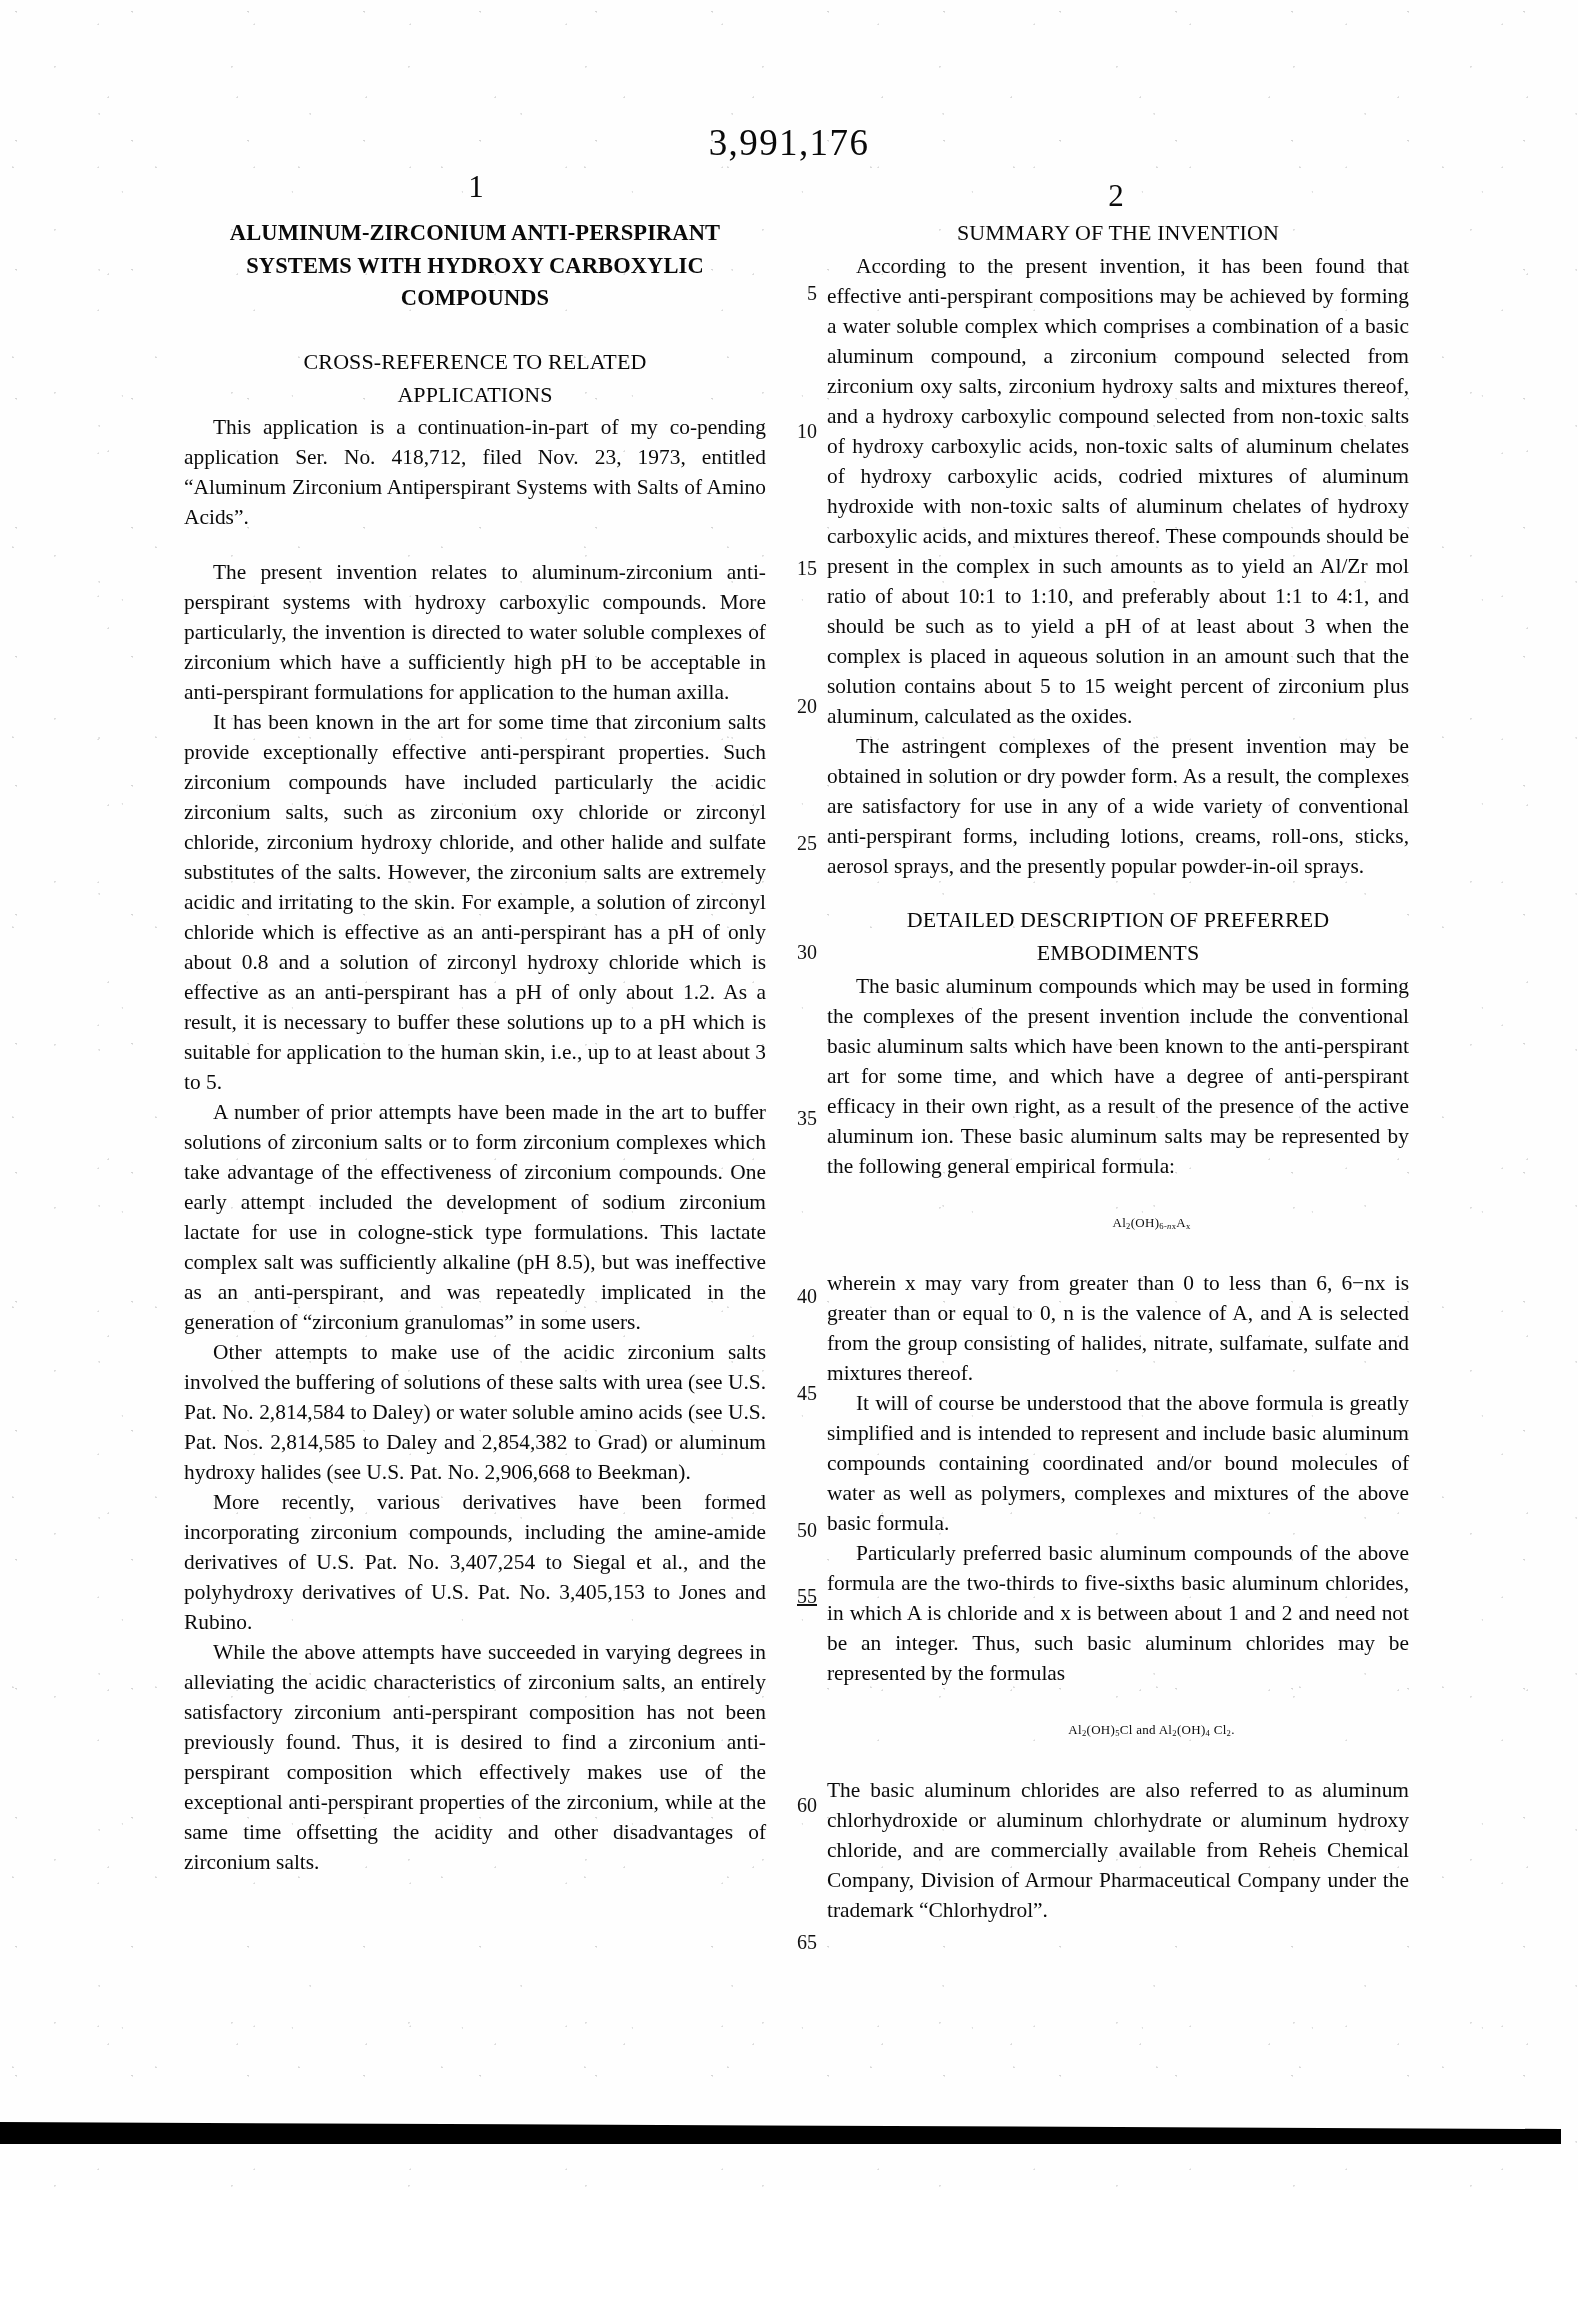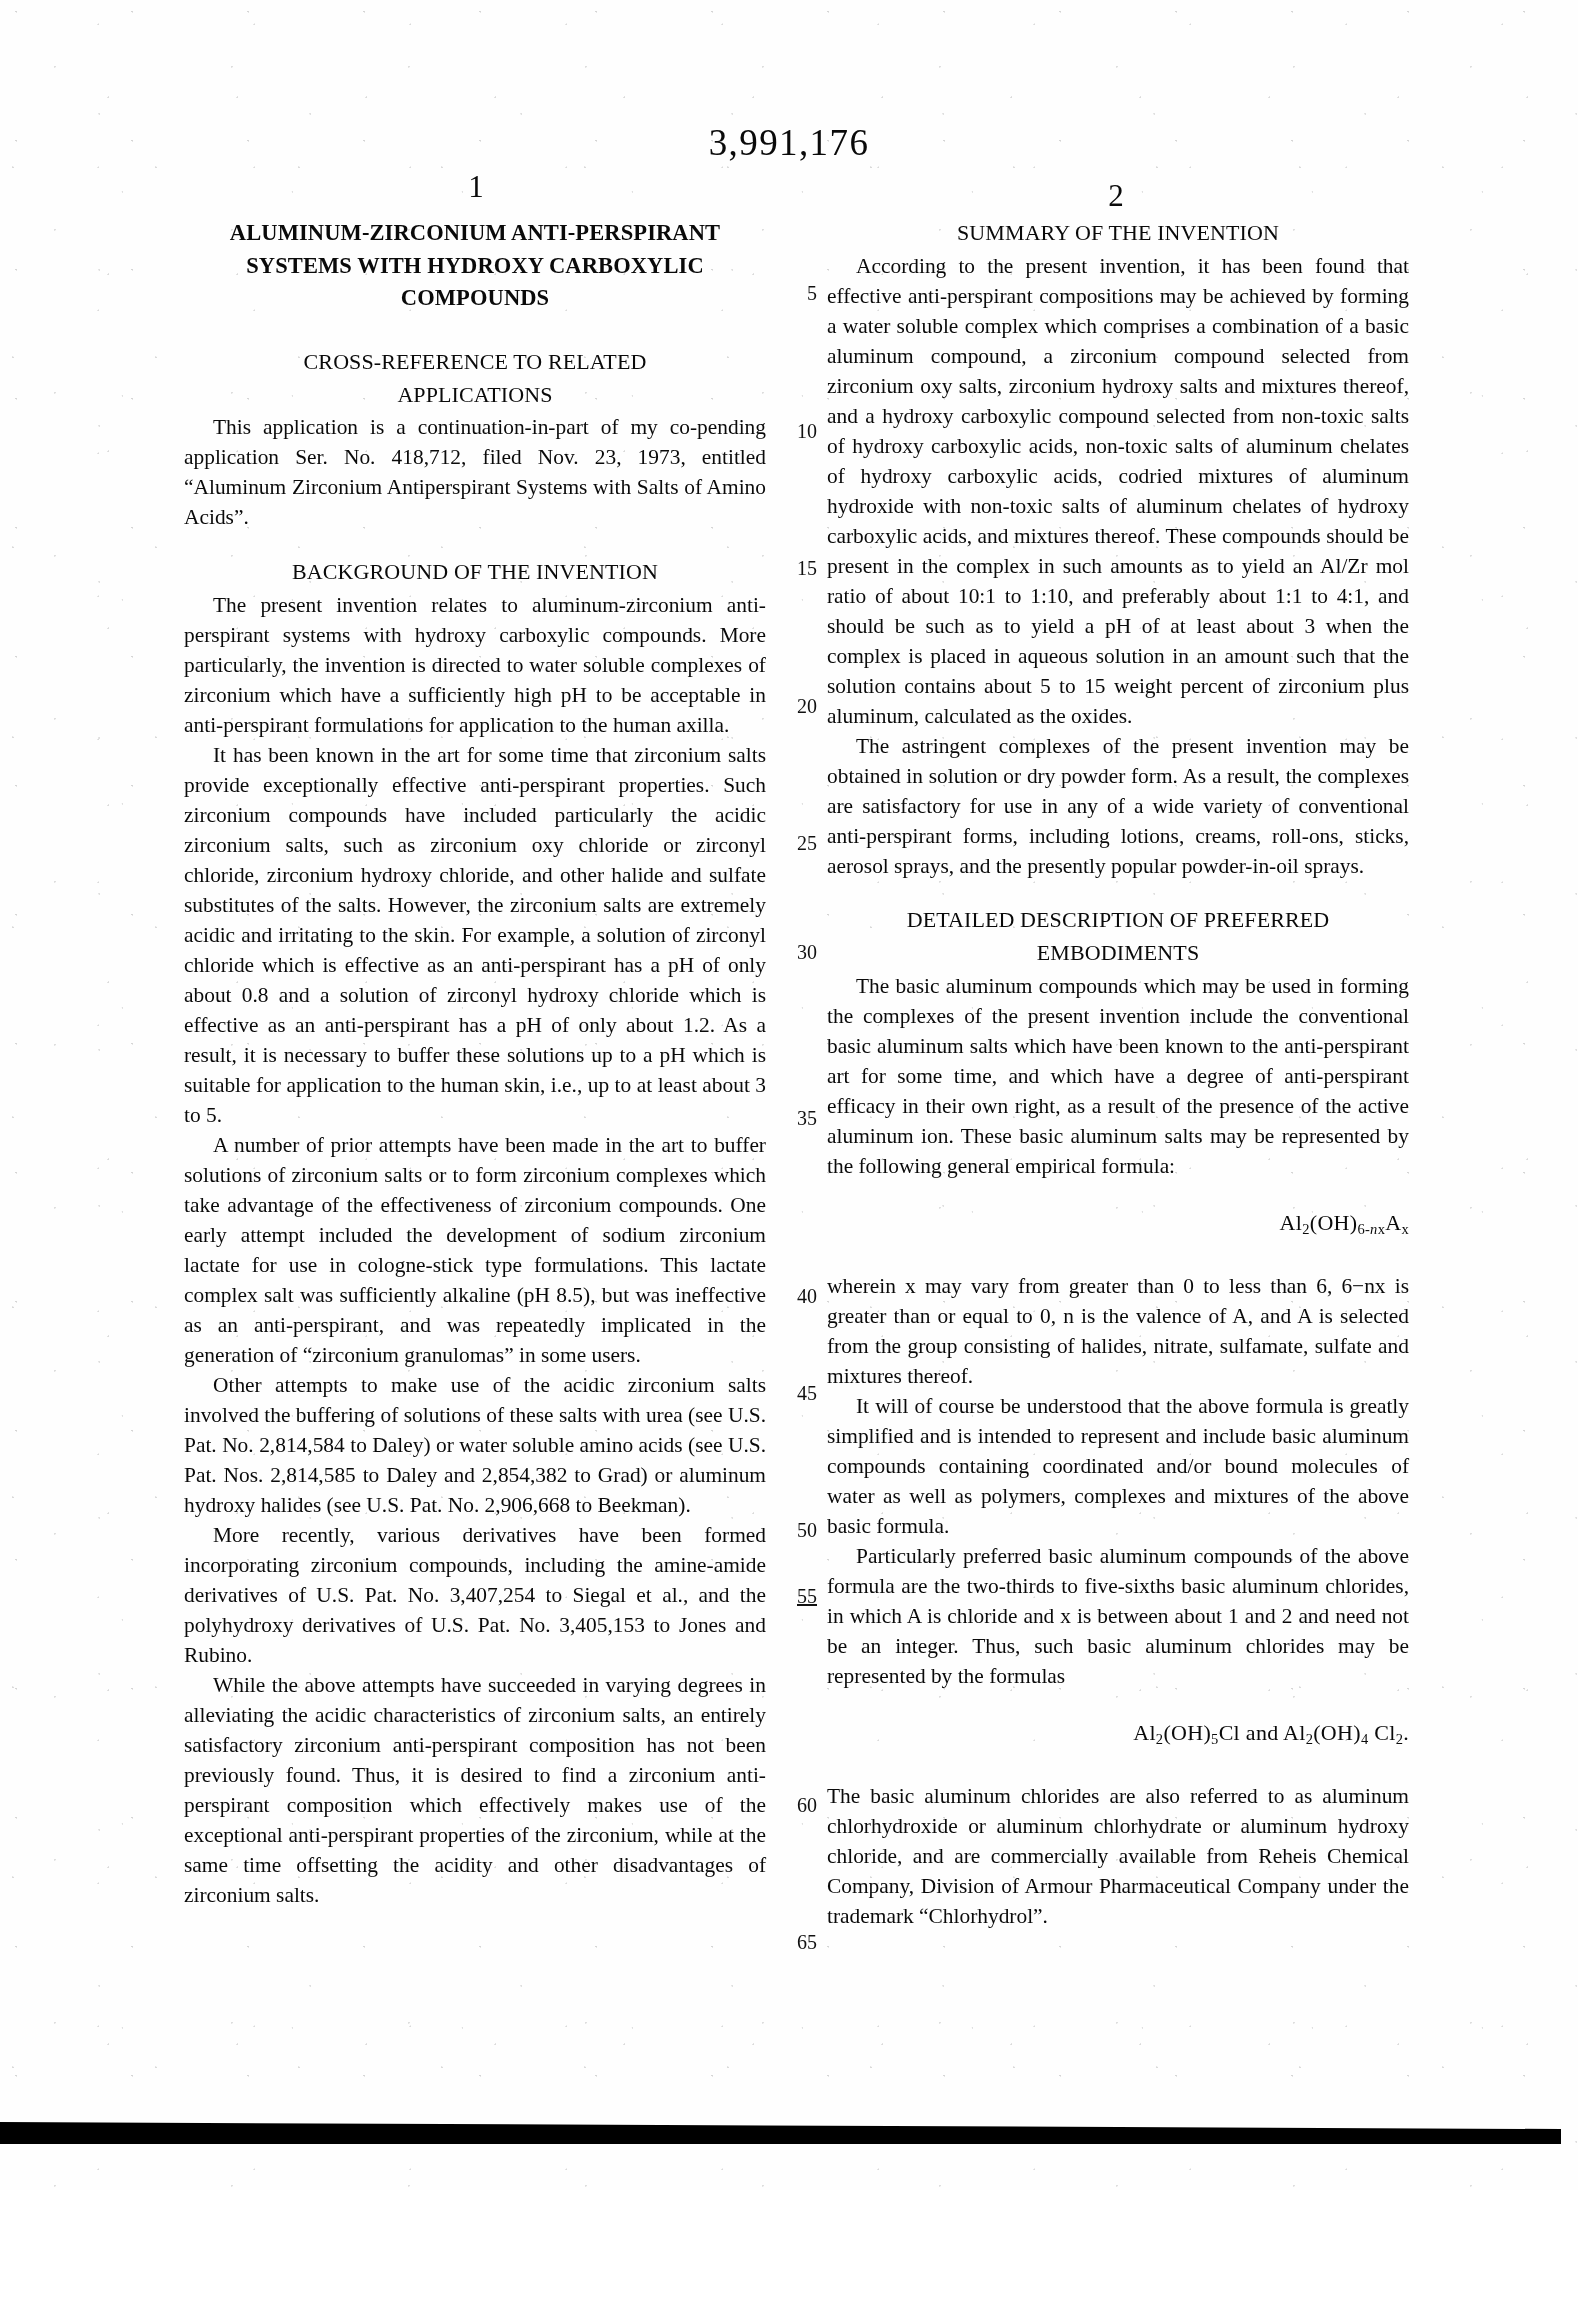--- a/index.html
+++ b/index.html
@@ -89,23 +89,23 @@
   p.body {
     margin: 0;
     text-indent: 29px;
     text-align: justify;
   }
   p.body.noindent { text-indent: 0; }
 
   .formula {
     margin: 0;
     padding: 27px 0 27px 67px;
-    font-size: 22px;
+    font-size: 13px;
     letter-spacing: 0.3px;
-    text-align: right;
+    text-align: center;
   }
   .formula sub {
     font-size: 0.66em;
     vertical-align: -0.28em;
   }
   .formula i { font-style: italic; }
 
   
   .gutter {
     position: absolute;
@@ -159,21 +159,20 @@
 
     <div class="gap-md"></div>
 
     <div class="heading plaincaps">CROSS-REFERENCE TO RELATED</div>
     <div class="heading plaincaps">APPLICATIONS</div>
 
     <p class="body">This application is a continuation-in-part of my co-pending application Ser. No. 418,712, filed Nov. 23, 1973, entitled “Aluminum Zirconium Antiperspirant Systems with Salts of Amino Acids”.</p>
 
     <div class="gap-sm"></div>
 
-    <div class="heading plaincaps">BACKGROUND OF THE INVENTION</div>
 
     <p class="body">The present invention relates to aluminum-zirconium anti-perspirant systems with hydroxy carboxylic compounds. More particularly, the invention is directed to water soluble complexes of zirconium which have a sufficiently high pH to be acceptable in anti-perspirant formulations for application to the human axilla.</p>
     <p class="body">It has been known in the art for some time that zirconium salts provide exceptionally effective anti-perspirant properties. Such zirconium compounds have included particularly the acidic zirconium salts, such as zirconium oxy chloride or zirconyl chloride, zirconium hydroxy chloride, and other halide and sulfate substitutes of the salts. However, the zirconium salts are extremely acidic and irritating to the skin. For example, a solution of zirconyl chloride which is effective as an anti-perspirant has a pH of only about 0.8 and a solution of zirconyl hydroxy chloride which is effective as an anti-perspirant has a pH of only about 1.2. As a result, it is necessary to buffer these solutions up to a pH which is suitable for application to the human skin, i.e., up to at least about 3 to 5.</p>
     <p class="body">A number of prior attempts have been made in the art to buffer solutions of zirconium salts or to form zirconium complexes which take advantage of the effectiveness of zirconium compounds. One early attempt included the development of sodium zirconium lactate for use in cologne-stick type formulations. This lactate complex salt was sufficiently alkaline (pH 8.5), but was ineffective as an anti-perspirant, and was repeatedly implicated in the generation of “zirconium granulomas” in some users.</p>
     <p class="body">Other attempts to make use of the acidic zirconium salts involved the buffering of solutions of these salts with urea (see U.S. Pat. No. 2,814,584 to Daley) or water soluble amino acids (see U.S. Pat. Nos. 2,814,585 to Daley and 2,854,382 to Grad) or aluminum hydroxy halides (see U.S. Pat. No. 2,906,668 to Beekman).</p>
     <p class="body">More recently, various derivatives have been formed incorporating zirconium compounds, including the amine-amide derivatives of U.S. Pat. No. 3,407,254 to Siegal et al., and the polyhydroxy derivatives of U.S. Pat. No. 3,405,153 to Jones and Rubino.</p>
     <p class="body">While the above attempts have succeeded in varying degrees in alleviating the acidic characteristics of zirconium salts, an entirely satisfactory zirconium anti-perspirant composition has not been previously found. Thus, it is desired to find a zirconium anti-perspirant composition which effectively makes use of the exceptional anti-perspirant properties of the zirconium, while at the same time offsetting the acidity and other disadvantages of zirconium salts.</p>
 
   </div>
 

